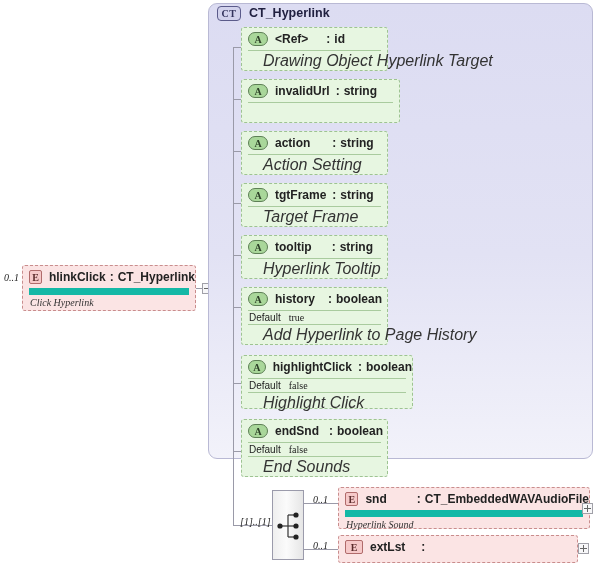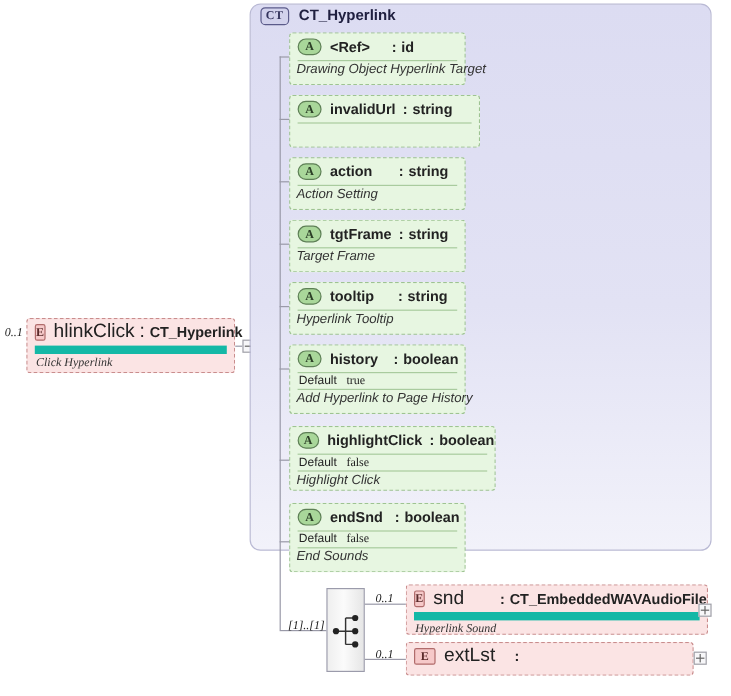--- a/index.html
+++ b/index.html
@@ -37,36 +37,36 @@
     border-top:7px solid #14b8a6;margin:0 6px;
     font-style:italic;font-size:10px;color:#333;padding:2px 0 0 1px;white-space:nowrap;font-family:Liberation Serif, serif;
   }
   .badge{
     width:18px;height:14px;box-sizing:border-box;
     border:1px solid #b06b6b;background:#f6c9c9;border-radius:2px;
     font-size:10px;font-weight:bold;color:#5a2b2b;
     display:flex;align-items:center;justify-content:center;margin-right:7px;
     font-family:"Liberation Serif",serif;
   }
-  .ename{font-size:16px;font-weight:normal;color:#222;}
+  .ename{font-size:12px;font-weight:bold;color:#222;}
   .etype{font-size:12px;font-weight:bold;color:#222;}
 
   
   .abox{
     position:absolute;box-sizing:border-box;
     background:#e7f6e1;border:1px dashed #9ec392;border-radius:3px;
   }
   .abox .arow1{display:flex;align-items:center;height:22px;padding-left:6px;white-space:nowrap;}
   .abox .sep{border-top:1px solid #a9cb9e;margin:0 6px;}
   .abox .defrow{
     display:flex;align-items:baseline;font-size:10px;color:#222;padding:1px 0 1px 7px;white-space:nowrap;
   }
   .abox .defrow .dlabel{margin-right:8px;}
   .abox .defrow .dval{font-family:"Liberation Serif",serif;font-size:10px;}
-  .abox .desc{font-style:italic;font-size:11px;color:#333;padding:1px 0 0 5px;white-space:nowrap;}
+  .abox .desc{font-style:italic;font-size:16px;color:#333;padding:1px 0 0 21px;white-space:nowrap;}
   .abadge{
     width:20px;height:14px;box-sizing:border-box;
     border:1px solid #5d7f55;background:#a9d79a;border-radius:7px;
     font-size:10px;font-weight:bold;color:#2c3f27;
     display:flex;align-items:center;justify-content:center;margin-right:7px;
     font-family:"Liberation Serif",serif;
   }
   .aname{font-size:12px;font-weight:bold;color:#222;}
   .atype{font-size:12px;font-weight:bold;color:#222;}
 

